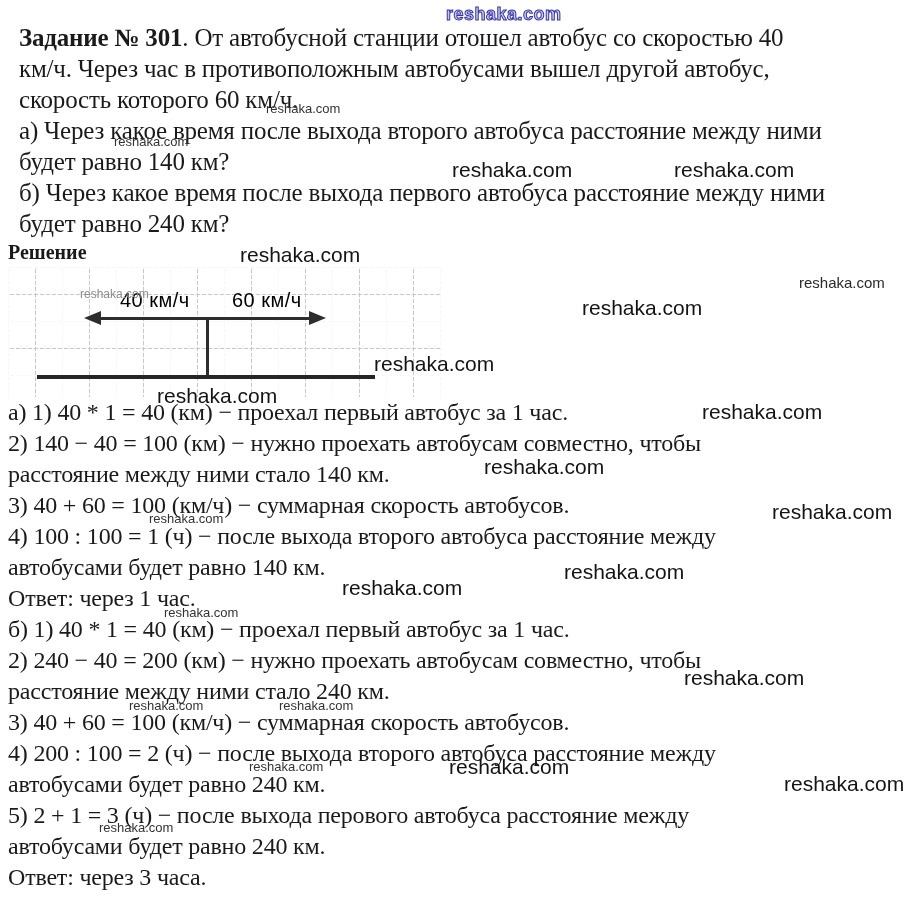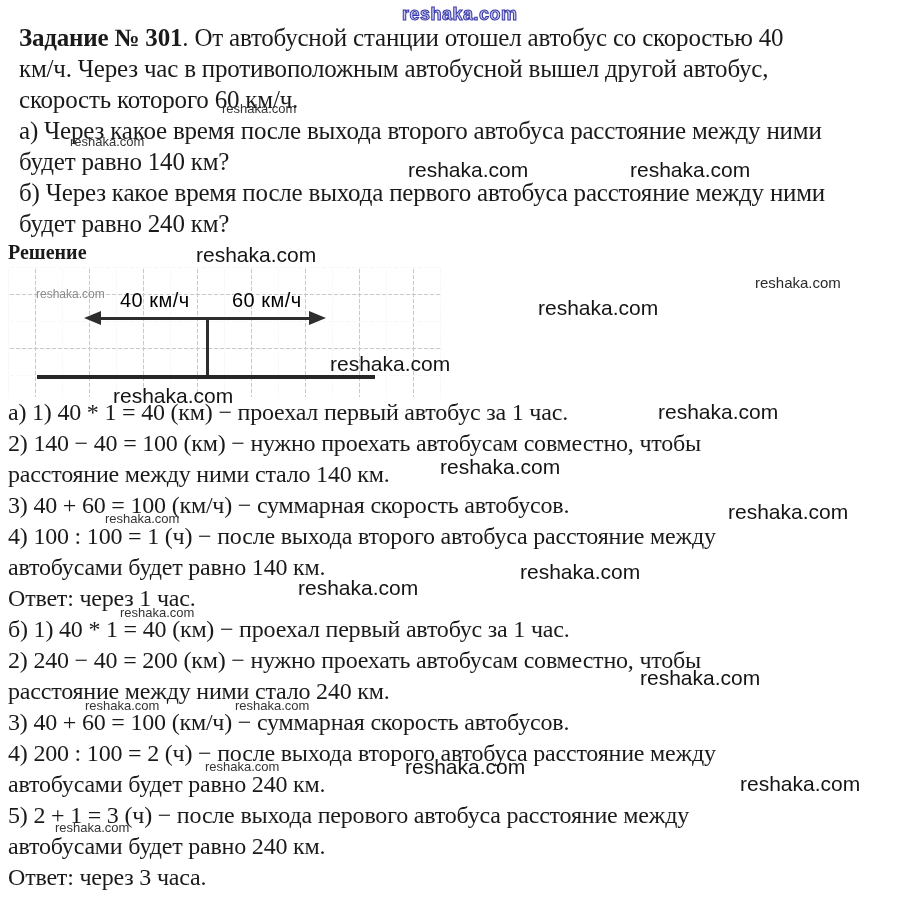--- a/index.html
+++ b/index.html
@@ -38,41 +38,41 @@
   .lbl-left{left:112px;}
   .lbl-right{left:224px;}
   .arrow-shaft{position:absolute;left:88px;top:50px;width:218px;height:3px;background:#2e2e2e;}
   .ah-left{position:absolute;left:76px;top:44px;width:0;height:0;
     border-top:7px solid transparent;border-bottom:7px solid transparent;border-right:17px solid #2e2e2e;}
   .ah-right{position:absolute;left:301px;top:44px;width:0;height:0;
     border-top:7px solid transparent;border-bottom:7px solid transparent;border-left:17px solid #2e2e2e;}
   .divider-line{position:absolute;left:198px;top:51px;width:3px;height:59px;background:#2e2e2e;}
   .ground-line{position:absolute;left:29px;top:108px;width:338px;height:4px;background:#262626;}
   
-  .wm{position:absolute;font-family:"Liberation Sans",sans-serif;white-space:nowrap;z-index:5;}
+  .wm{position:absolute;font-family:"Liberation Sans",sans-serif;white-space:nowrap;z-index:5;margin-left:44px;}
   .wm-big{font-size:21px;color:#141414;}
   .wm-medium{font-size:15px;color:#2a2a2a;}
   .wm-small{font-size:13px;color:#333333;}
   .wm-gray{font-size:12px;color:#8a8a8a;}
   .wm-outline{
     font-size:18px;font-weight:bold;letter-spacing:0.5px;
     color:#c9c9ec;-webkit-text-stroke:1px #3434a8;
   }
 </style>
 </head>
 <body>
 
 <div class="page">
 
   <div class="task-block">
     <div class="line">
       <span class="task-number">Задание № 301</span><span>. От автобусной станции отошел автобус со скоростью 40</span>
     </div>
     <div>
-        <div class="line">км/ч. Через час в противоположным автобусной вышел другой автобус,</div>
+        <div class="line">км/ч. Через час в противоположным автобусами вышел другой автобус,</div>
         <div class="line">скорость которого 60 км/ч.</div>
       </div>
     <div>
         <div class="q-line">а) Через какое время после выхода второго автобуса расстояние между ними</div>
         <div class="q-line">будет равно 140 км?</div>
         <div class="q-line">б) Через какое время после выхода первого автобуса расстояние между ними</div>
         <div class="q-line">будет равно 240 км?</div>
       </div>
   </div>
 

